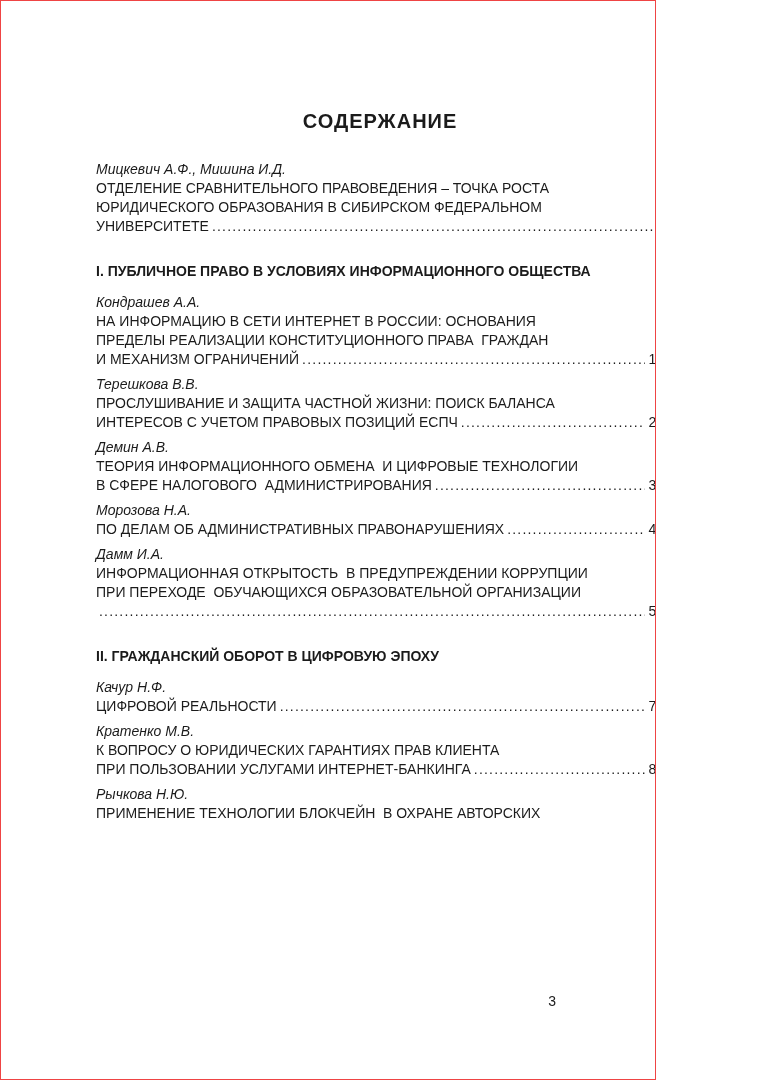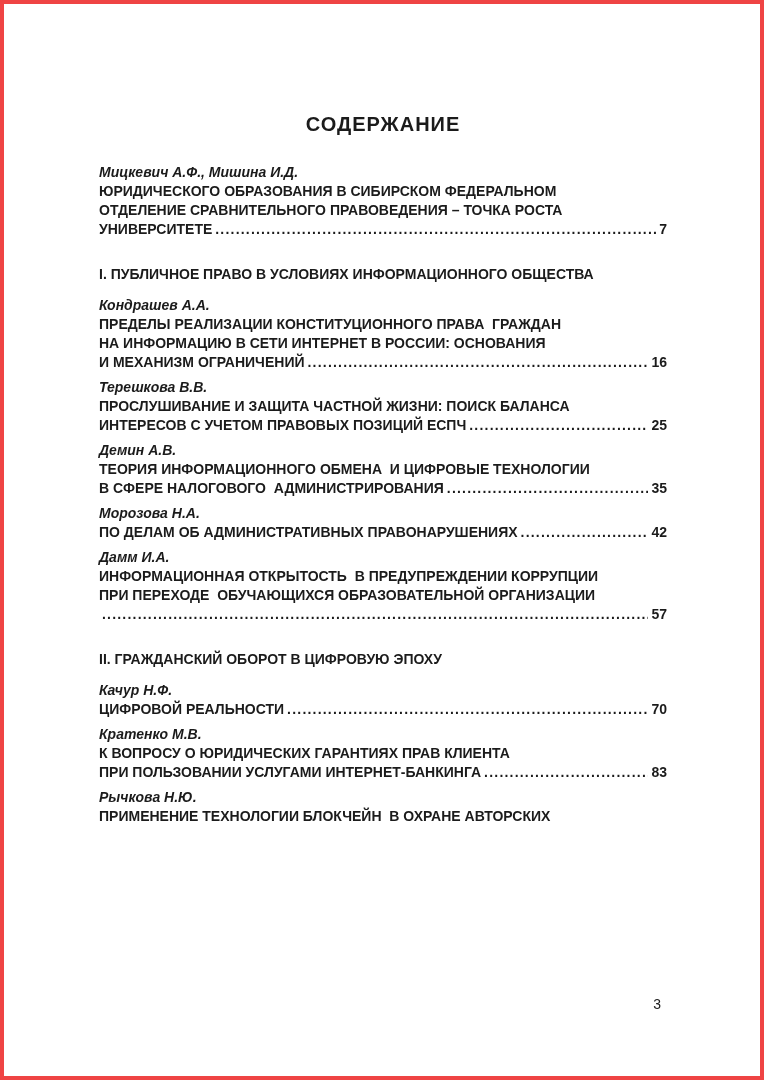--- a/index.html
+++ b/index.html
@@ -11,26 +11,26 @@
     width: 764px;
     height: 1080px;
     font-family: "Liberation Sans", sans-serif;
     font-size: 14px;
     line-height: 19px;
     color: #1b1b1b;
     -webkit-font-smoothing: antialiased;
   }
   .page {
     position: relative;
-    width: 764px;
+    width: 656px;
     height: 1080px;
     background: #ffffff;
     overflow: hidden;
     box-sizing: border-box;
-    border: 4px solid #ef4444;
+    border: 1px solid #ef4444;
   }
   .content {
     position: absolute;
     left: 95px;
     top: 0;
     width: 568px;
   }
   .doc-title {
     margin-top: 108px;
     text-align: center;
@@ -47,21 +47,20 @@
     margin-top: 26px;
   }
   .section-heading {
     margin-top: 26px;
     margin-bottom: 12px;
     font-weight: 700;
     white-space: pre-wrap;
   }
   .entry {
     margin-bottom: 6px;
-    font-weight: bold;
   }
   .authors {
     font-style: italic;
     white-space: pre-wrap;
   }
   .t-line {
     white-space: pre-wrap;
   }
   .leader-row {
     display: flex;
@@ -105,35 +104,35 @@
 <body>
 
 <div class="page">
   <div class="content">
 
     <div class="doc-title">СОДЕРЖАНИЕ</div>
 
 
     <div class="entry front-entry">
       <div class="authors">Мицкевич А.Ф., Мишина И.Д.</div>
+      <div class="t-line">ОТДЕЛЕНИЕ СРАВНИТЕЛЬНОГО ПРАВОВЕДЕНИЯ – ТОЧКА РОСТА</div>
       <div class="t-line">ЮРИДИЧЕСКОГО ОБРАЗОВАНИЯ В СИБИРСКОМ ФЕДЕРАЛЬНОМ</div>
-      <div class="t-line">ОТДЕЛЕНИЕ СРАВНИТЕЛЬНОГО ПРАВОВЕДЕНИЯ – ТОЧКА РОСТА</div>
       <div class="leader-row">
         <span class="t-text">УНИВЕРСИТЕТЕ</span>
         <span class="dots"></span>
         <span class="pnum">7</span>
       </div>
     </div>
 
     <div class="section-heading">I. ПУБЛИЧНОЕ ПРАВО В УСЛОВИЯХ ИНФОРМАЦИОННОГО ОБЩЕСТВА</div>
 
     <div class="entry">
       <div class="authors">Кондрашев А.А.</div>
+      <div class="t-line">НА ИНФОРМАЦИЮ В СЕТИ ИНТЕРНЕТ В РОССИИ: ОСНОВАНИЯ</div>
       <div class="t-line">ПРЕДЕЛЫ РЕАЛИЗАЦИИ КОНСТИТУЦИОННОГО ПРАВА  ГРАЖДАН</div>
-      <div class="t-line">НА ИНФОРМАЦИЮ В СЕТИ ИНТЕРНЕТ В РОССИИ: ОСНОВАНИЯ</div>
       <div class="leader-row">
         <span class="t-text">И МЕХАНИЗМ ОГРАНИЧЕНИЙ</span>
         <span class="dots"></span>
         <span class="pnum">16</span>
       </div>
     </div>
 
     <div class="entry">
       <div class="authors">Терешкова В.В.</div>
       <div class="t-line">ПРОСЛУШИВАНИЕ И ЗАЩИТА ЧАСТНОЙ ЖИЗНИ: ПОИСК БАЛАНСА</div>

